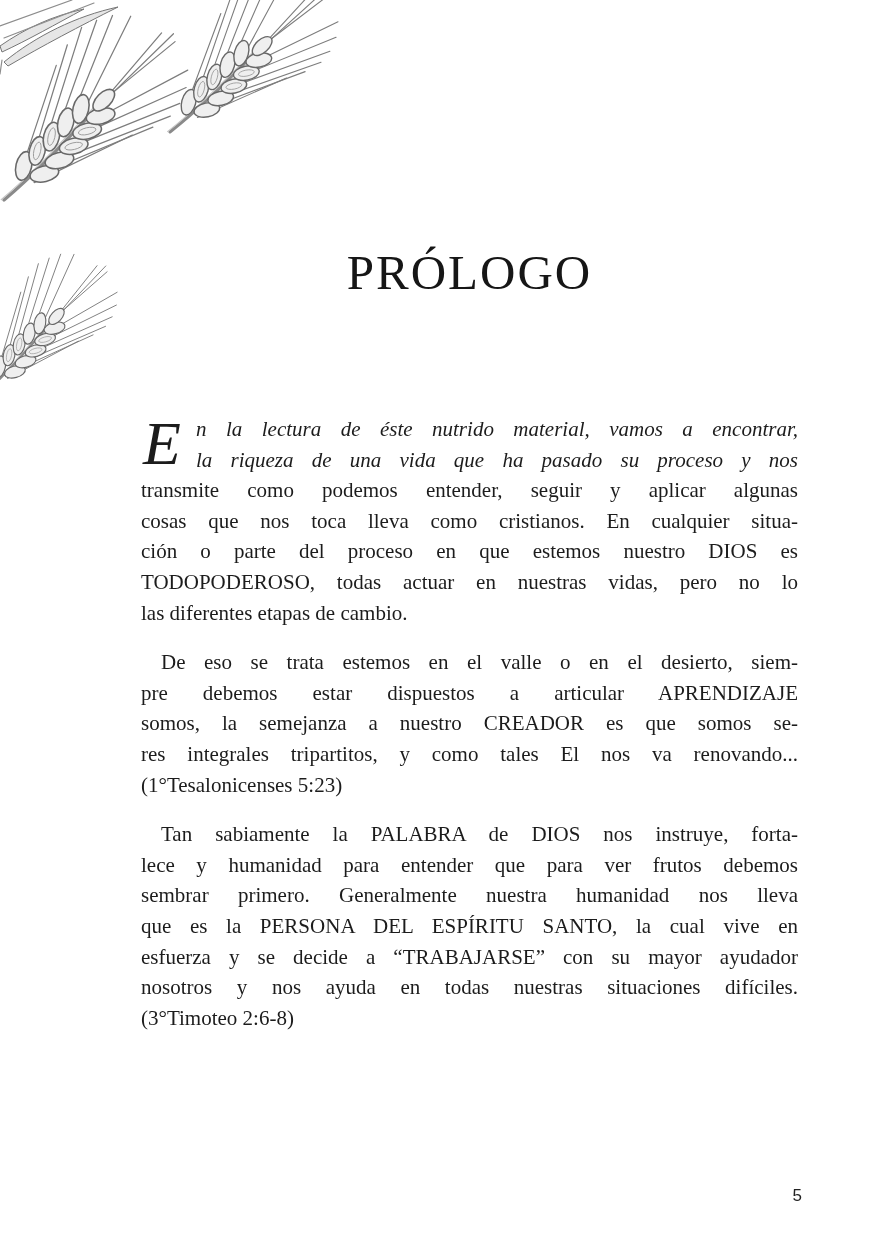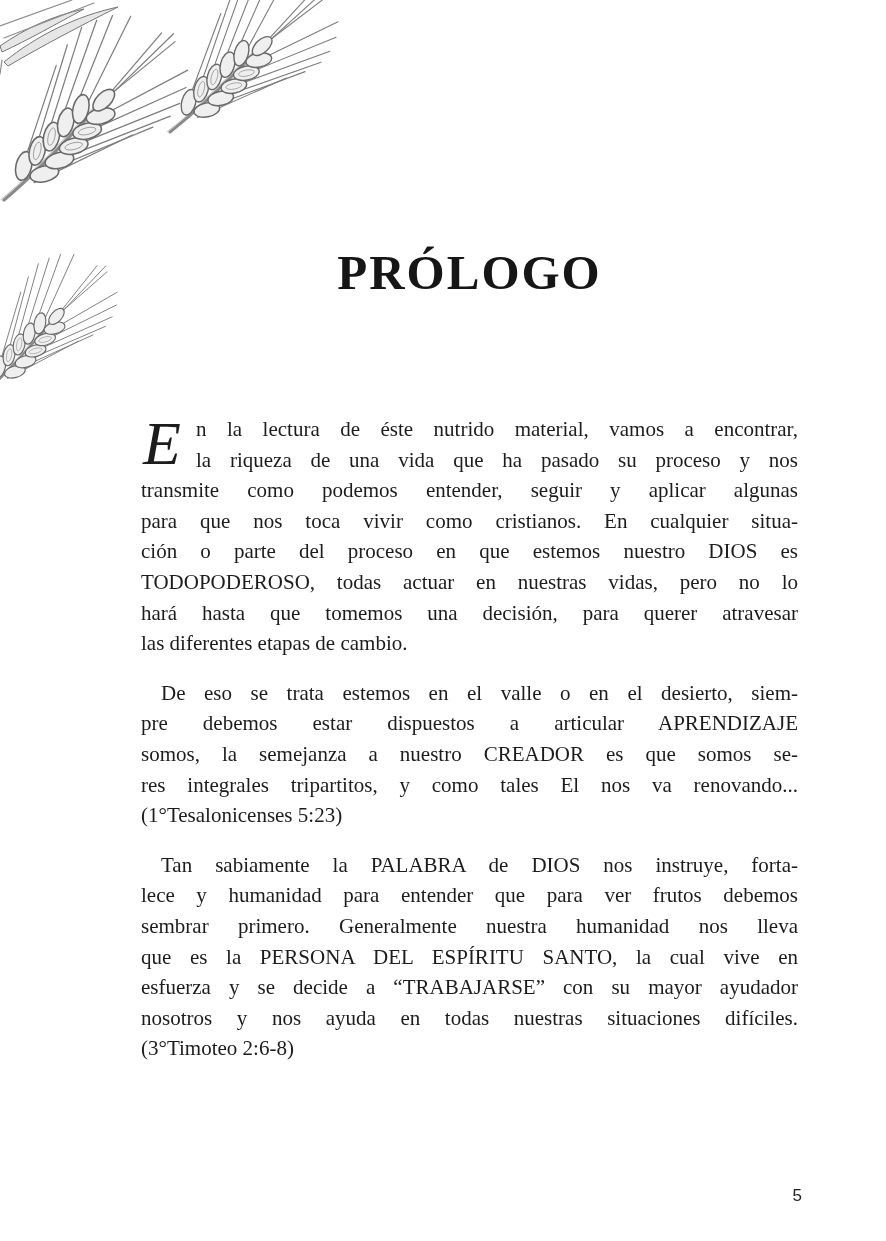--- a/index.html
+++ b/index.html
@@ -61,21 +61,21 @@
     stroke-linecap: round;
   }
   .title {
     position: absolute;
     left: 141px;
     top: 248px;
     width: 657px;
     margin: 0;
     text-align: center;
     font-family: "Liberation Serif", serif;
-    font-weight: 700;
+    font-weight: 400;
     font-size: 49px;
     line-height: 1;
     letter-spacing: 2px;
     color: #161616;
   }
   .body-text {
     position: absolute;
     left: 141px;
     top: 414px;
     width: 657px;
@@ -88,21 +88,21 @@
     margin: 0 0 19px 0;
   }
   .paragraph:last-child { margin-bottom: 16px; }
   .line {
     text-align: justify;
     text-align-last: justify;
   }
   .line.last {
     text-align-last: left;
   }
-  .line.inset { padding-left: 55px; }
+  .line.inset { padding-left: 55px; font-style: italic; }
   .line.indent { padding-left: 20px; }
   .dropcap {
     position: absolute;
     left: 2px;
     top: 1px;
     font-style: italic;
     font-size: 62px;
     line-height: 0.92;
     color: #1c1c1c;
   }
@@ -174,24 +174,23 @@
   </svg>
 
   <h1 class="title">PRÓLOGO</h1>
 
   <div class="body-text">
       <div class="paragraph">
         <span class="dropcap">E</span>
         <div class="line inset">n la lectura de éste nutrido material, vamos a encontrar,</div>
         <div class="line inset">la riqueza de una vida que ha pasado su proceso y nos</div>
         <div class="line">transmite como podemos entender, seguir y aplicar algunas</div>
-        <div class="line">para que nos toca vivir como cristianos. En cualquier situa-</div>
+        <div class="line">cosas que nos toca lleva como cristianos. En cualquier situa-</div>
         <div class="line">ción o parte del proceso en que estemos nuestro DIOS es</div>
         <div class="line">TODOPODEROSO, todas actuar en nuestras vidas, pero no lo</div>
-        <div class="line">hará hasta que tomemos una decisión, para querer atravesar</div>
         <div class="line last">las diferentes etapas de cambio.</div>
       </div>
       <div class="paragraph">
         <div class="line indent">De eso se trata estemos en el valle o en el desierto, siem-</div>
         <div class="line">pre debemos estar dispuestos a articular APRENDIZAJE</div>
         <div class="line">somos, la semejanza a nuestro CREADOR es que somos se-</div>
         <div class="line">res integrales tripartitos, y como tales El nos va renovando...</div>
         <div class="line last">(1°Tesalonicenses 5:23)</div>
       </div>
       <div class="paragraph">

